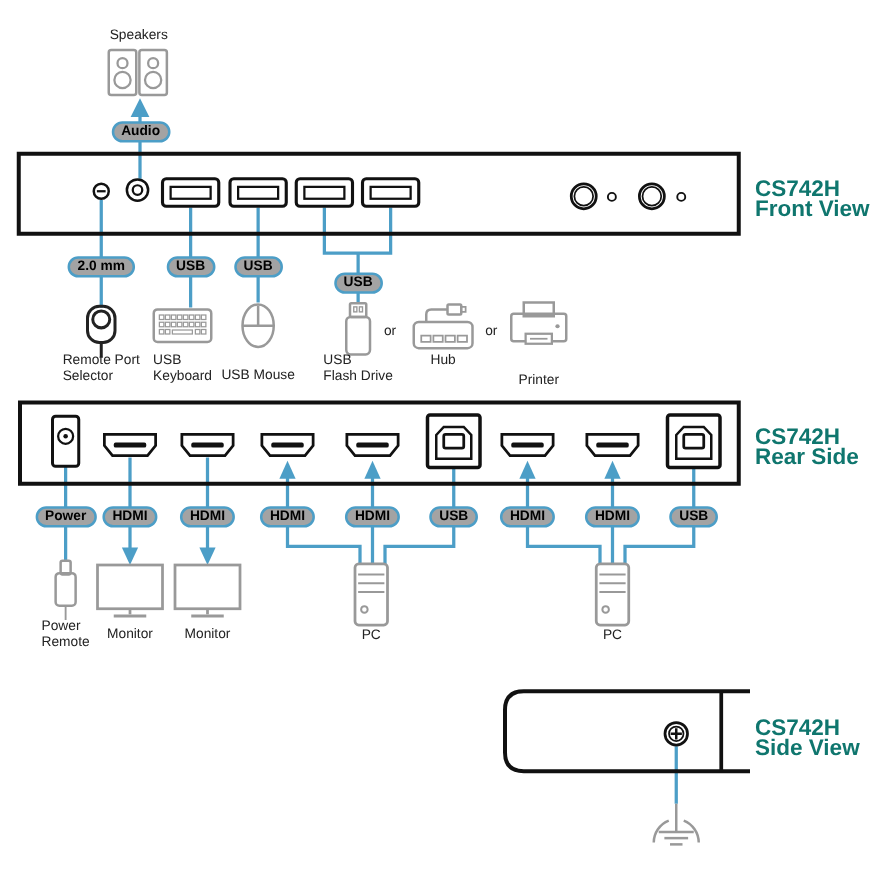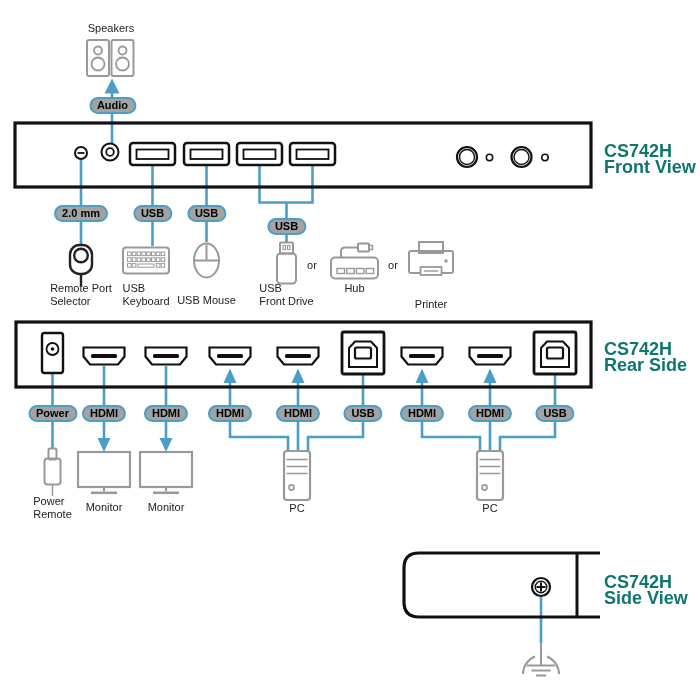--- a/index.html
+++ b/index.html
@@ -288,21 +288,21 @@
   <div>Remote Port</div>
   <div>Selector</div>
 </div>
 <div class="lbl" style="left:146px;top:282px">
   <div>USB</div>
   <div>Keyboard</div>
 </div>
 <div class="lbl" style="left:206.5px;top:294px">USB Mouse</div>
 <div class="lbl" style="left:286.5px;top:282px">
   <div>USB</div>
-  <div>Front Drive</div>
+  <div>Flash Drive</div>
 </div>
 <div class="lbl" style="left:312px;top:259px">or</div>
 <div class="lbl" style="left:354.5px;top:282px">Hub</div>
 <div class="lbl" style="left:393px;top:259px">or</div>
 <div class="lbl" style="left:431px;top:298px">Printer</div>
 
 <div class="lbl" style="left:52.5px;top:495px">
   <div>Power</div>
   <div>Remote</div>
 </div>

